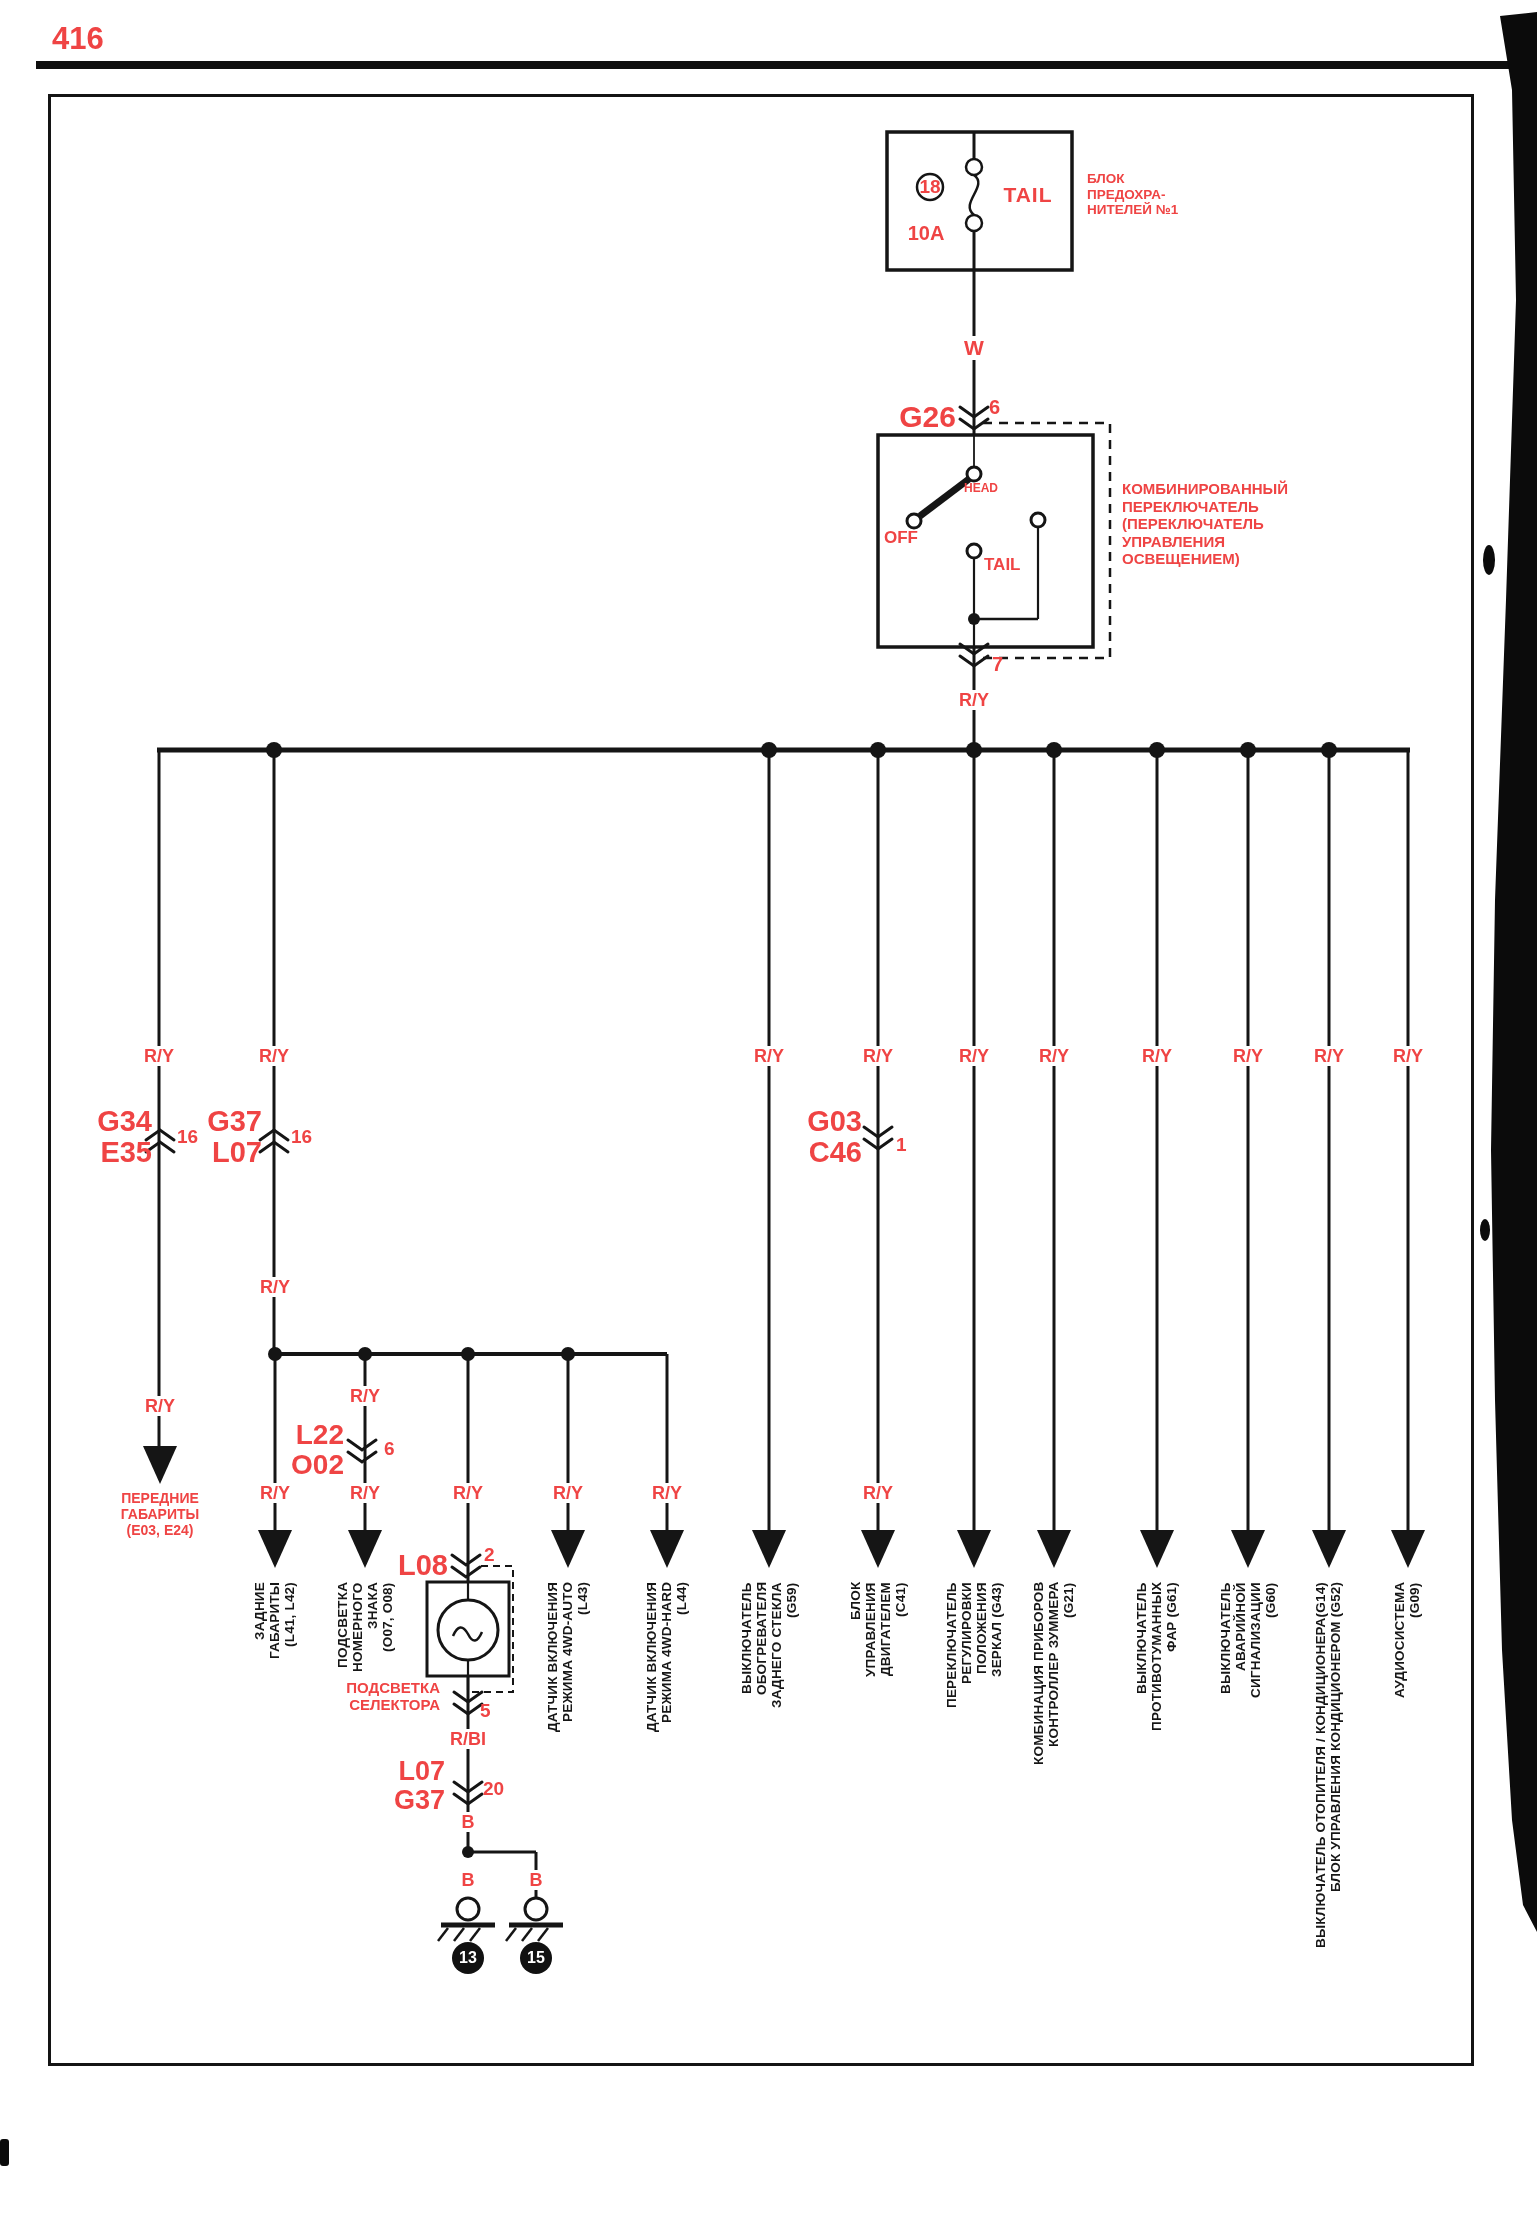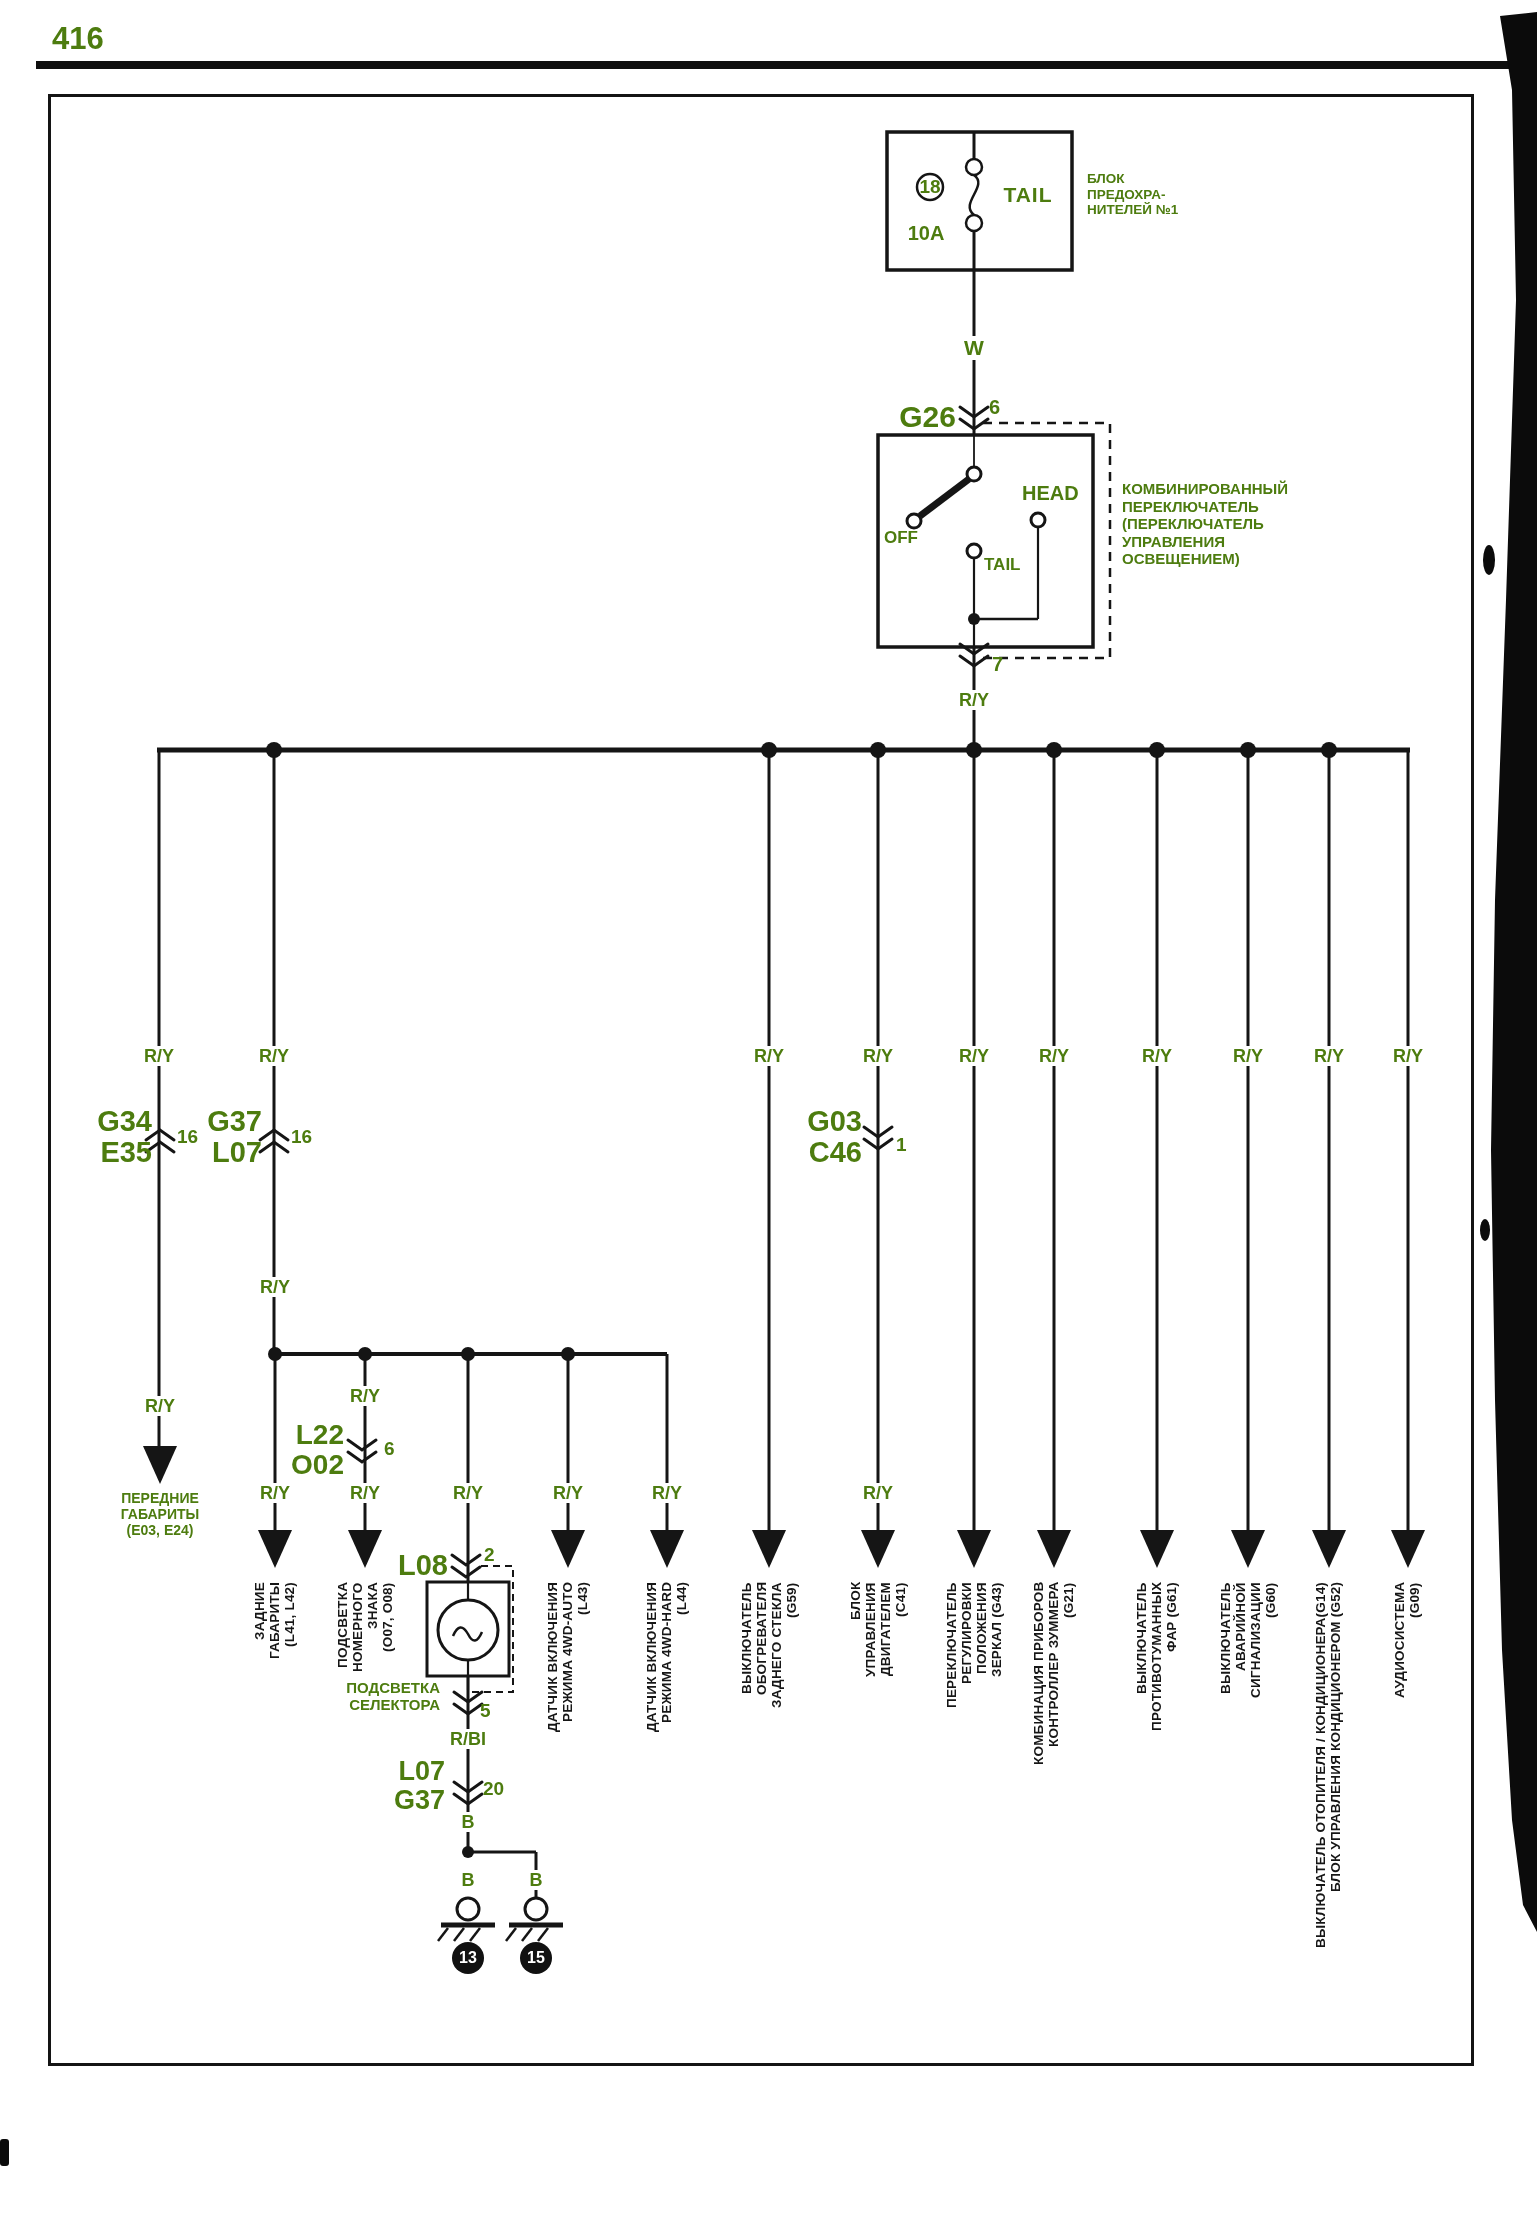--- a/index.html
+++ b/index.html
@@ -1,18 +1,18 @@
 <!DOCTYPE html>
 <html><head>
 <meta charset="utf-8">
 <style>
   html,body{margin:0;padding:0;background:#e8e8e4;}
   .stage{position:relative;width:1537px;height:2216px;background:#ffffff;overflow:hidden;
          font-family:"Liberation Sans",sans-serif;color:#111;}
-  .t{position:absolute;font-weight:700;color:#4d7c0f;white-space:pre-line;line-height:1.12;}
+  .t{position:absolute;font-weight:700;color:#ef4444;white-space:pre-line;line-height:1.12;}
   .cx{transform:translateX(-50%);}
   .wbg{background:#fff;padding:0 4px;}
   .ra{text-align:right;}
   .ctr{text-align:center;}
   .vlab{position:absolute;height:455px;writing-mode:vertical-rl;transform:rotate(180deg);
         text-align:end;font-size:13.5px;line-height:15px;font-weight:700;white-space:pre-line;
         letter-spacing:.2px;color:#161616;}
   .bar{position:absolute;background:#0e0e0e;}
   svg{position:absolute;left:0;top:0;}
   .frame{position:absolute;left:48px;top:94px;width:1420px;height:1966px;border:3px solid #141414;}
@@ -163,21 +163,21 @@
   <div class="t ctr" style="left:988px;top:183px;width:80px;font-size:21px;letter-spacing:1px;">TAIL</div>
   <div class="t" style="left:1087px;top:171px;font-size:13.5px;line-height:15.5px;">БЛОК
 ПРЕДОХРА-
 НИТЕЛЕЙ №1</div>
 
   <div class="t cx wbg" style="left:974px;top:336px;font-size:21px;">W</div>
 
   <div class="t ra" style="left:868px;top:400px;width:88px;font-size:30px;">G26</div>
   <div class="t" style="left:989px;top:396px;font-size:20px;">6</div>
   <div class="t" style="left:884px;top:528px;font-size:17px;">OFF</div>
-  <div class="t" style="left:1022px;top:482px;font-size:20px;">HEAD</div>
+  <div class="t" style="left:964px;top:482px;font-size:12px;">HEAD</div>
   <div class="t" style="left:984px;top:555px;font-size:17px;">TAIL</div>
   <div class="t" style="left:1122px;top:480px;font-size:15px;line-height:17.5px;">КОМБИНИРОВАННЫЙ
 ПЕРЕКЛЮЧАТЕЛЬ
 (ПЕРЕКЛЮЧАТЕЛЬ
 УПРАВЛЕНИЯ
 ОСВЕЩЕНИЕМ)</div>
   <div class="t" style="left:992px;top:653px;font-size:20px;">7</div>
 
   <div class="t cx wbg" style="left:974px;top:690px;font-size:18px;">R/Y</div>
 

